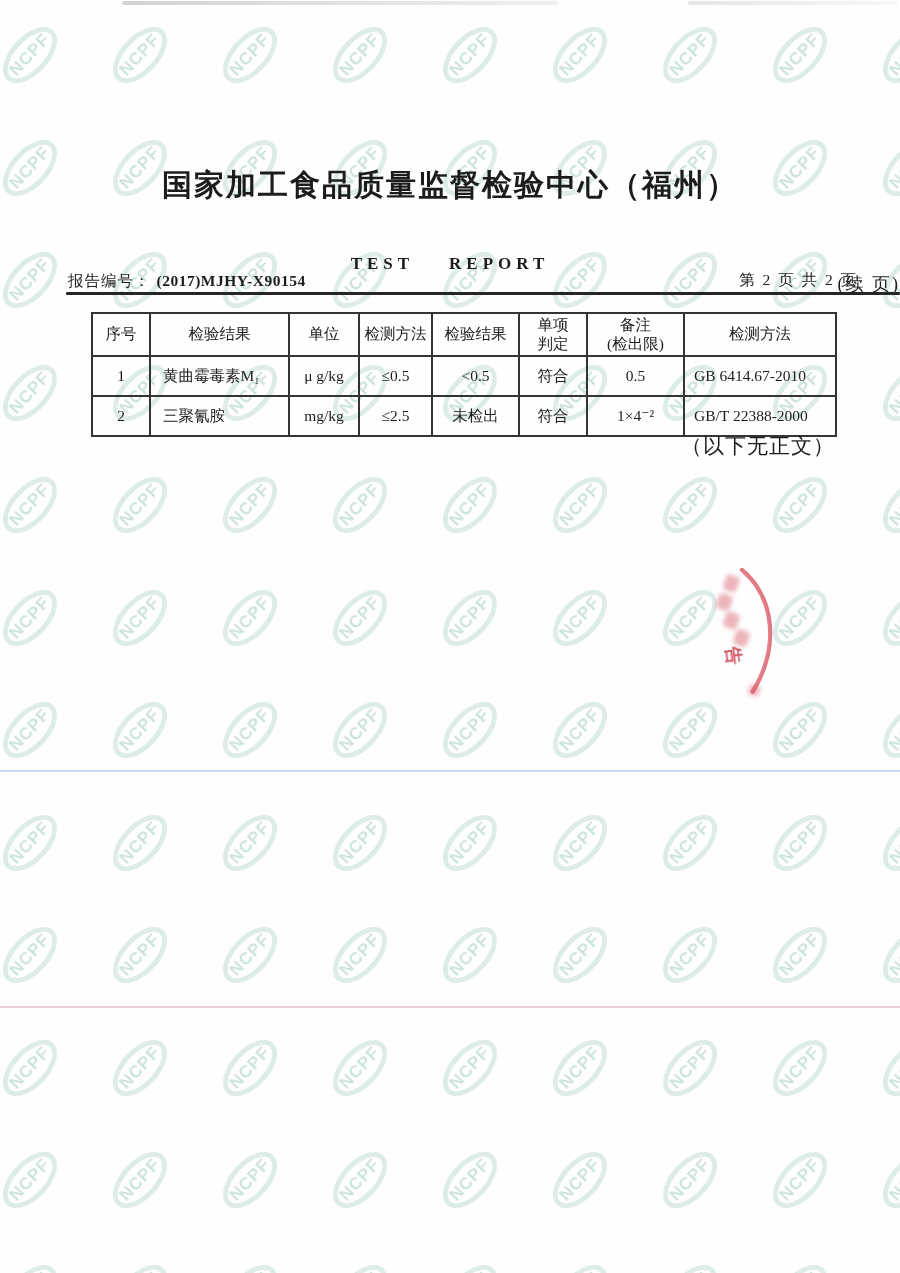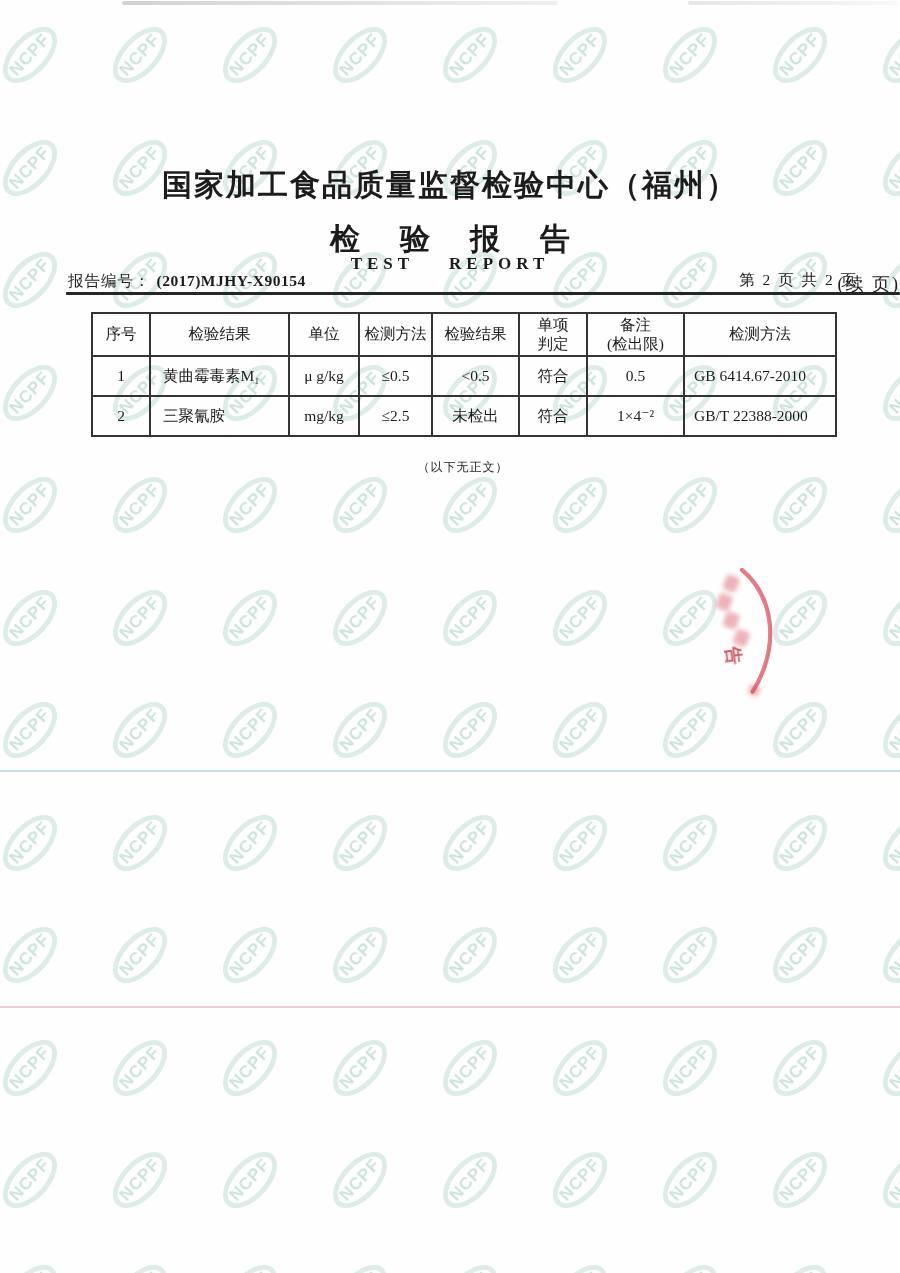--- a/index.html
+++ b/index.html
@@ -61,22 +61,22 @@
   .report-table th, .report-table td {
     border:2px solid #343434; text-align:center; vertical-align:middle;
     font-size:15.5px; font-weight:400; padding:0; overflow:hidden;
   }
   .report-table th { height:41px; white-space:pre-line; line-height:1.2; }
   .report-table td { height:38px; }
   .report-table td.al { text-align:left; padding-left:12px; }
   .report-table td.al2 { text-align:left; padding-left:9px; }
   
   .note {
-    position:absolute; top:459px; left:91px; width:744px; text-align:center;
-    font-size:12px; letter-spacing:1px;
+    position:absolute; top:432px; left:91px; width:744px; text-align:right;
+    font-size:21px; letter-spacing:1px;
   }
   
   .stamp { position:absolute; top:548px; left:676px; width:130px; height:158px; transform:rotate(3deg); }
   .stamp svg { position:absolute; inset:0; }
   .stamp-glyph {
     position:absolute; left:50px; top:96px; font-size:18px; font-weight:700;
     color:rgba(205,73,86,0.9); transform:rotate(80deg); filter:blur(0.5px);
   }
   .sb {
     position:absolute; width:14px; height:16px; border-radius:4px;
@@ -417,21 +417,20 @@
       </div>
       <div class="wm" style="left: 876px; top: 1273.5px;">
         <span>NCPF</span>
       </div>
     </div>
 
   <div class="top-smudge a"></div>
   <div class="top-smudge b"></div>
 
   <div class="title-cn">国家加工食品质量监督检验中心（福州）</div>
-  <div class="report-title-cn">检验报告</div>
   <div class="report-title-en">TEST REPORT</div>
 
   <div class="meta-report-no">
     <span>报告编号：</span><span class="val">(2017)MJHY-X90154</span>
   </div>
   <div class="meta-cont">(续 页)</div>
   <div class="meta-page">第 2 页  共 2 页</div>
 
   <div class="rule"></div>
 

